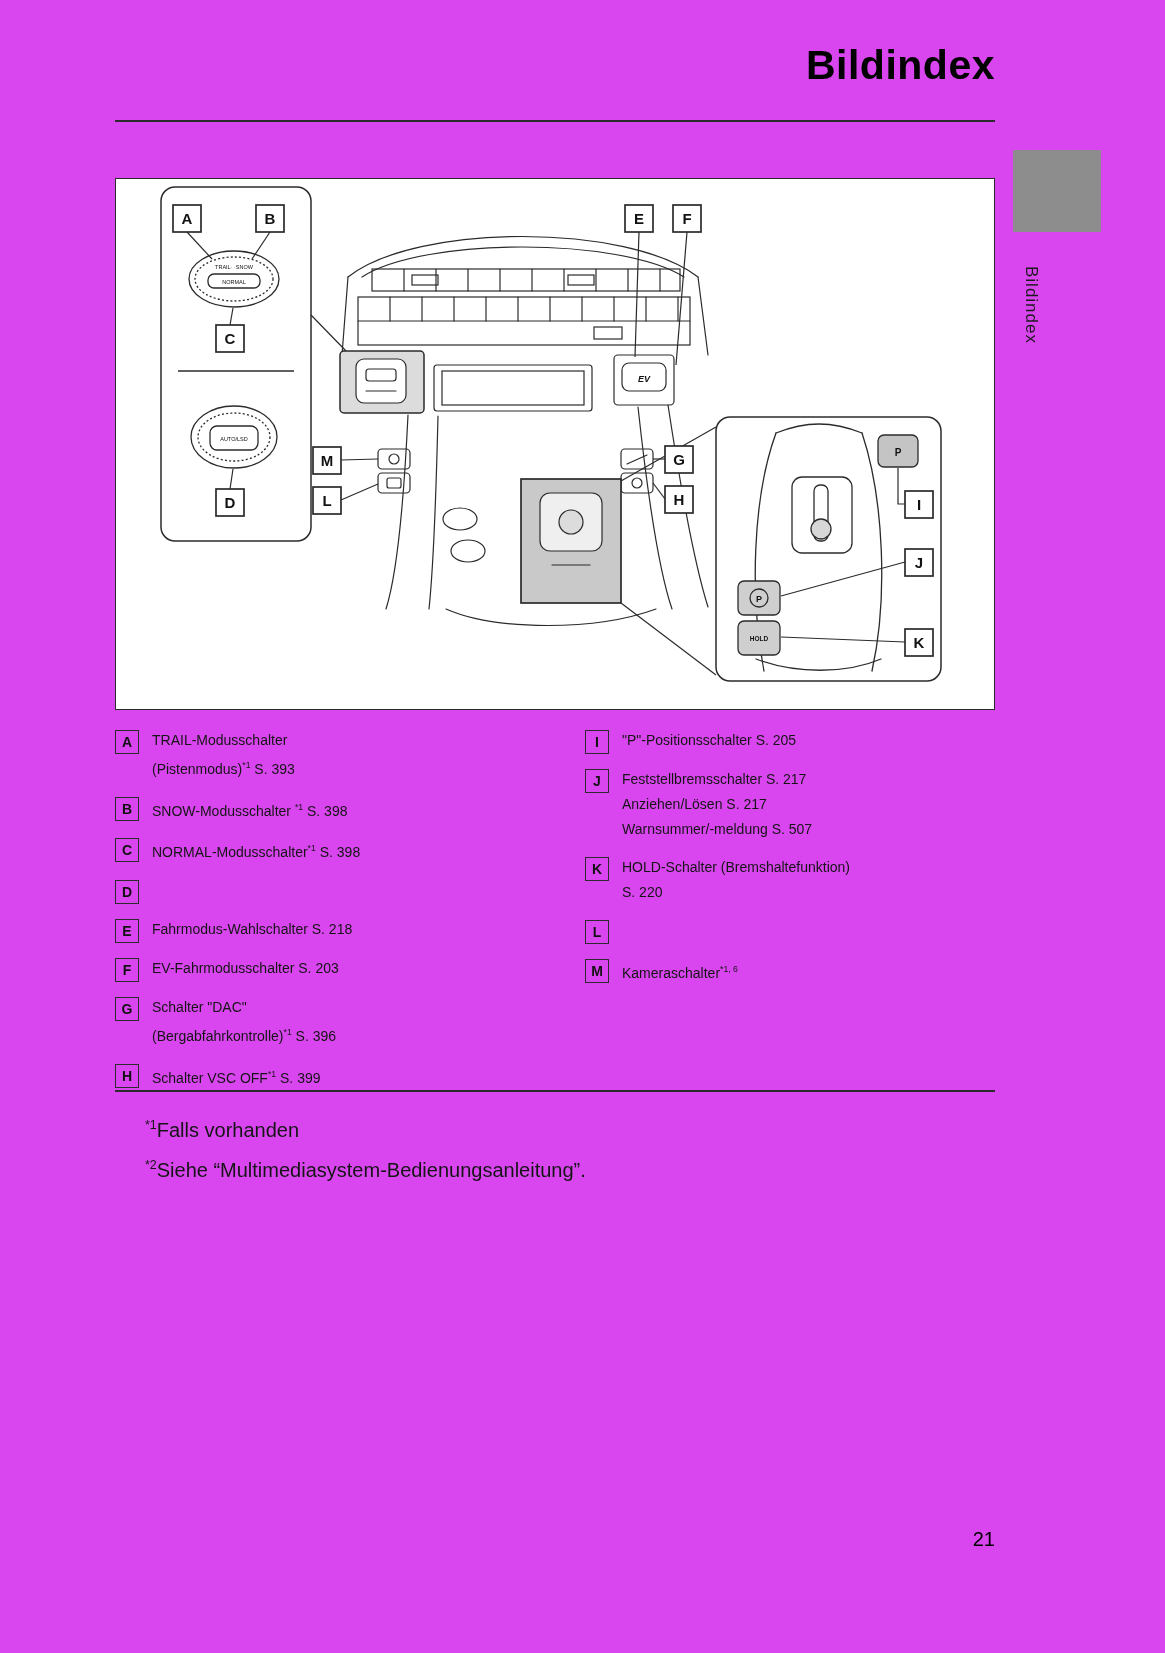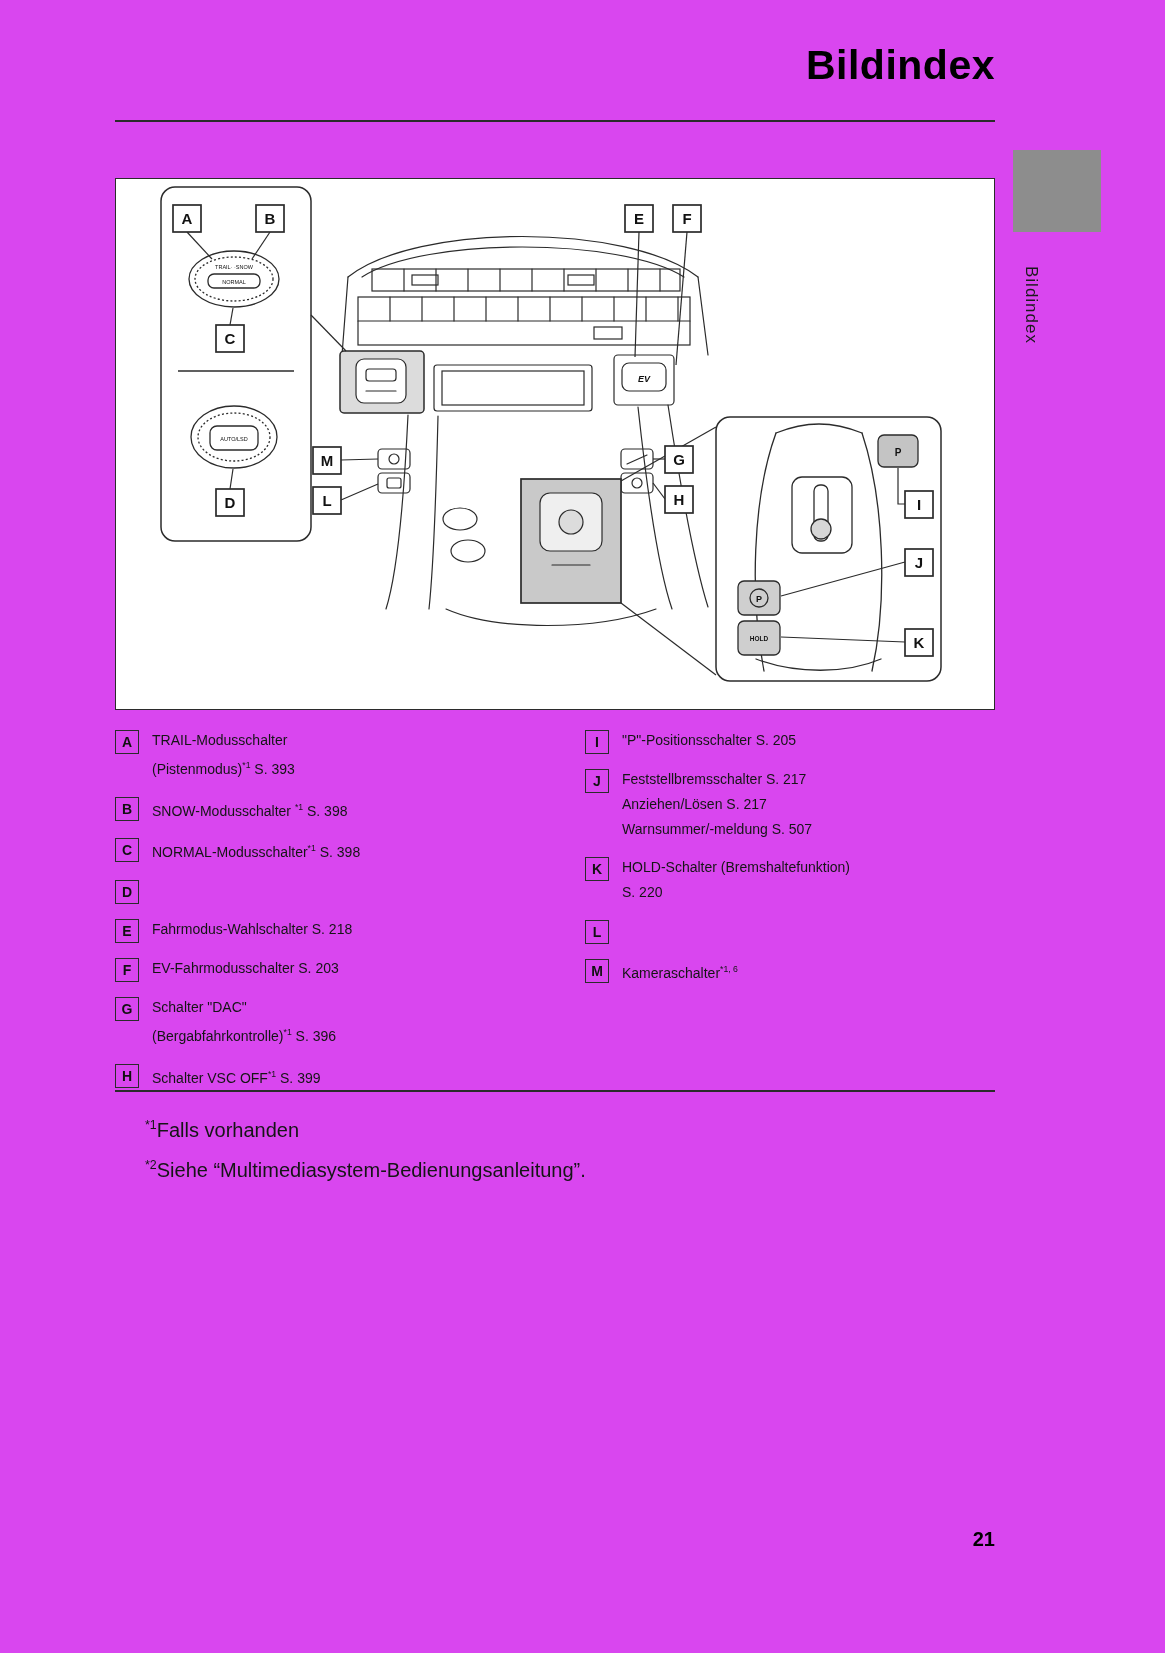--- a/index.html
+++ b/index.html
@@ -29,21 +29,21 @@
              display:flex; align-items:center; justify-content:center;
              font-size:14px; font-weight:bold; margin-right:13px; margin-top:2px; color:#111; }
   .legend-text { font-size:14px; line-height:25px; color:#151515; }
   sup { font-size:.62em; }
 
   .footnote { position:absolute; left:115px; font-size:20px; color:#151515;margin-left:30px; }
   .fn1 { top:1118px; }
   .fn2 { top:1158px; }
 
   .page-num { position:absolute; top:1528px; left:115px; width:880px; text-align:right;
-              font-weight:bold; font-size:20px; color:#000; }
+              font-weight:normal; font-size:20px; color:#000; }
 </style>
 </head>
 <body>
 
 <div class="page">
 
   <div class="title">Bildindex</div>
   <div class="rule rule-top"></div>
 
   <div class="side-tab"></div>

